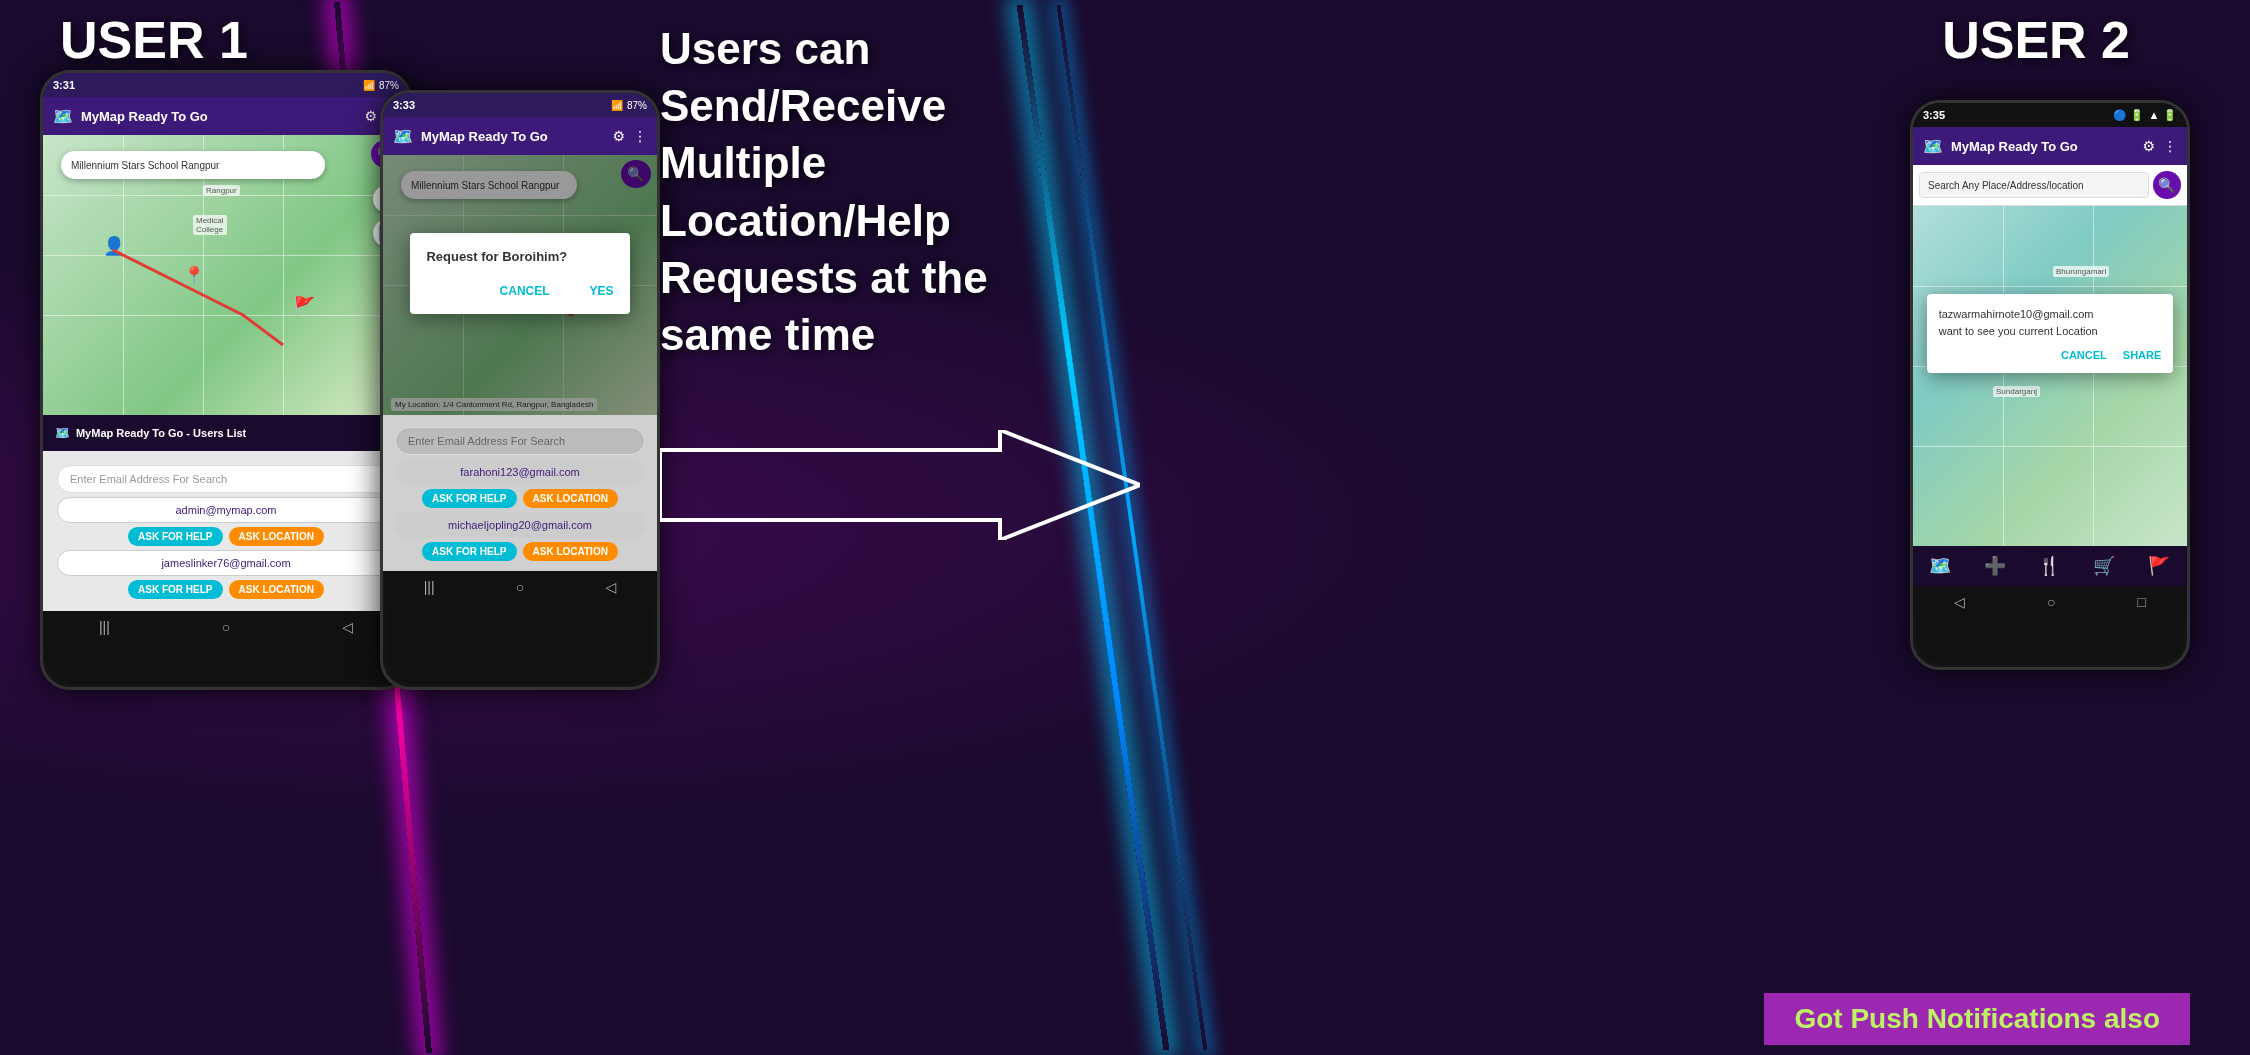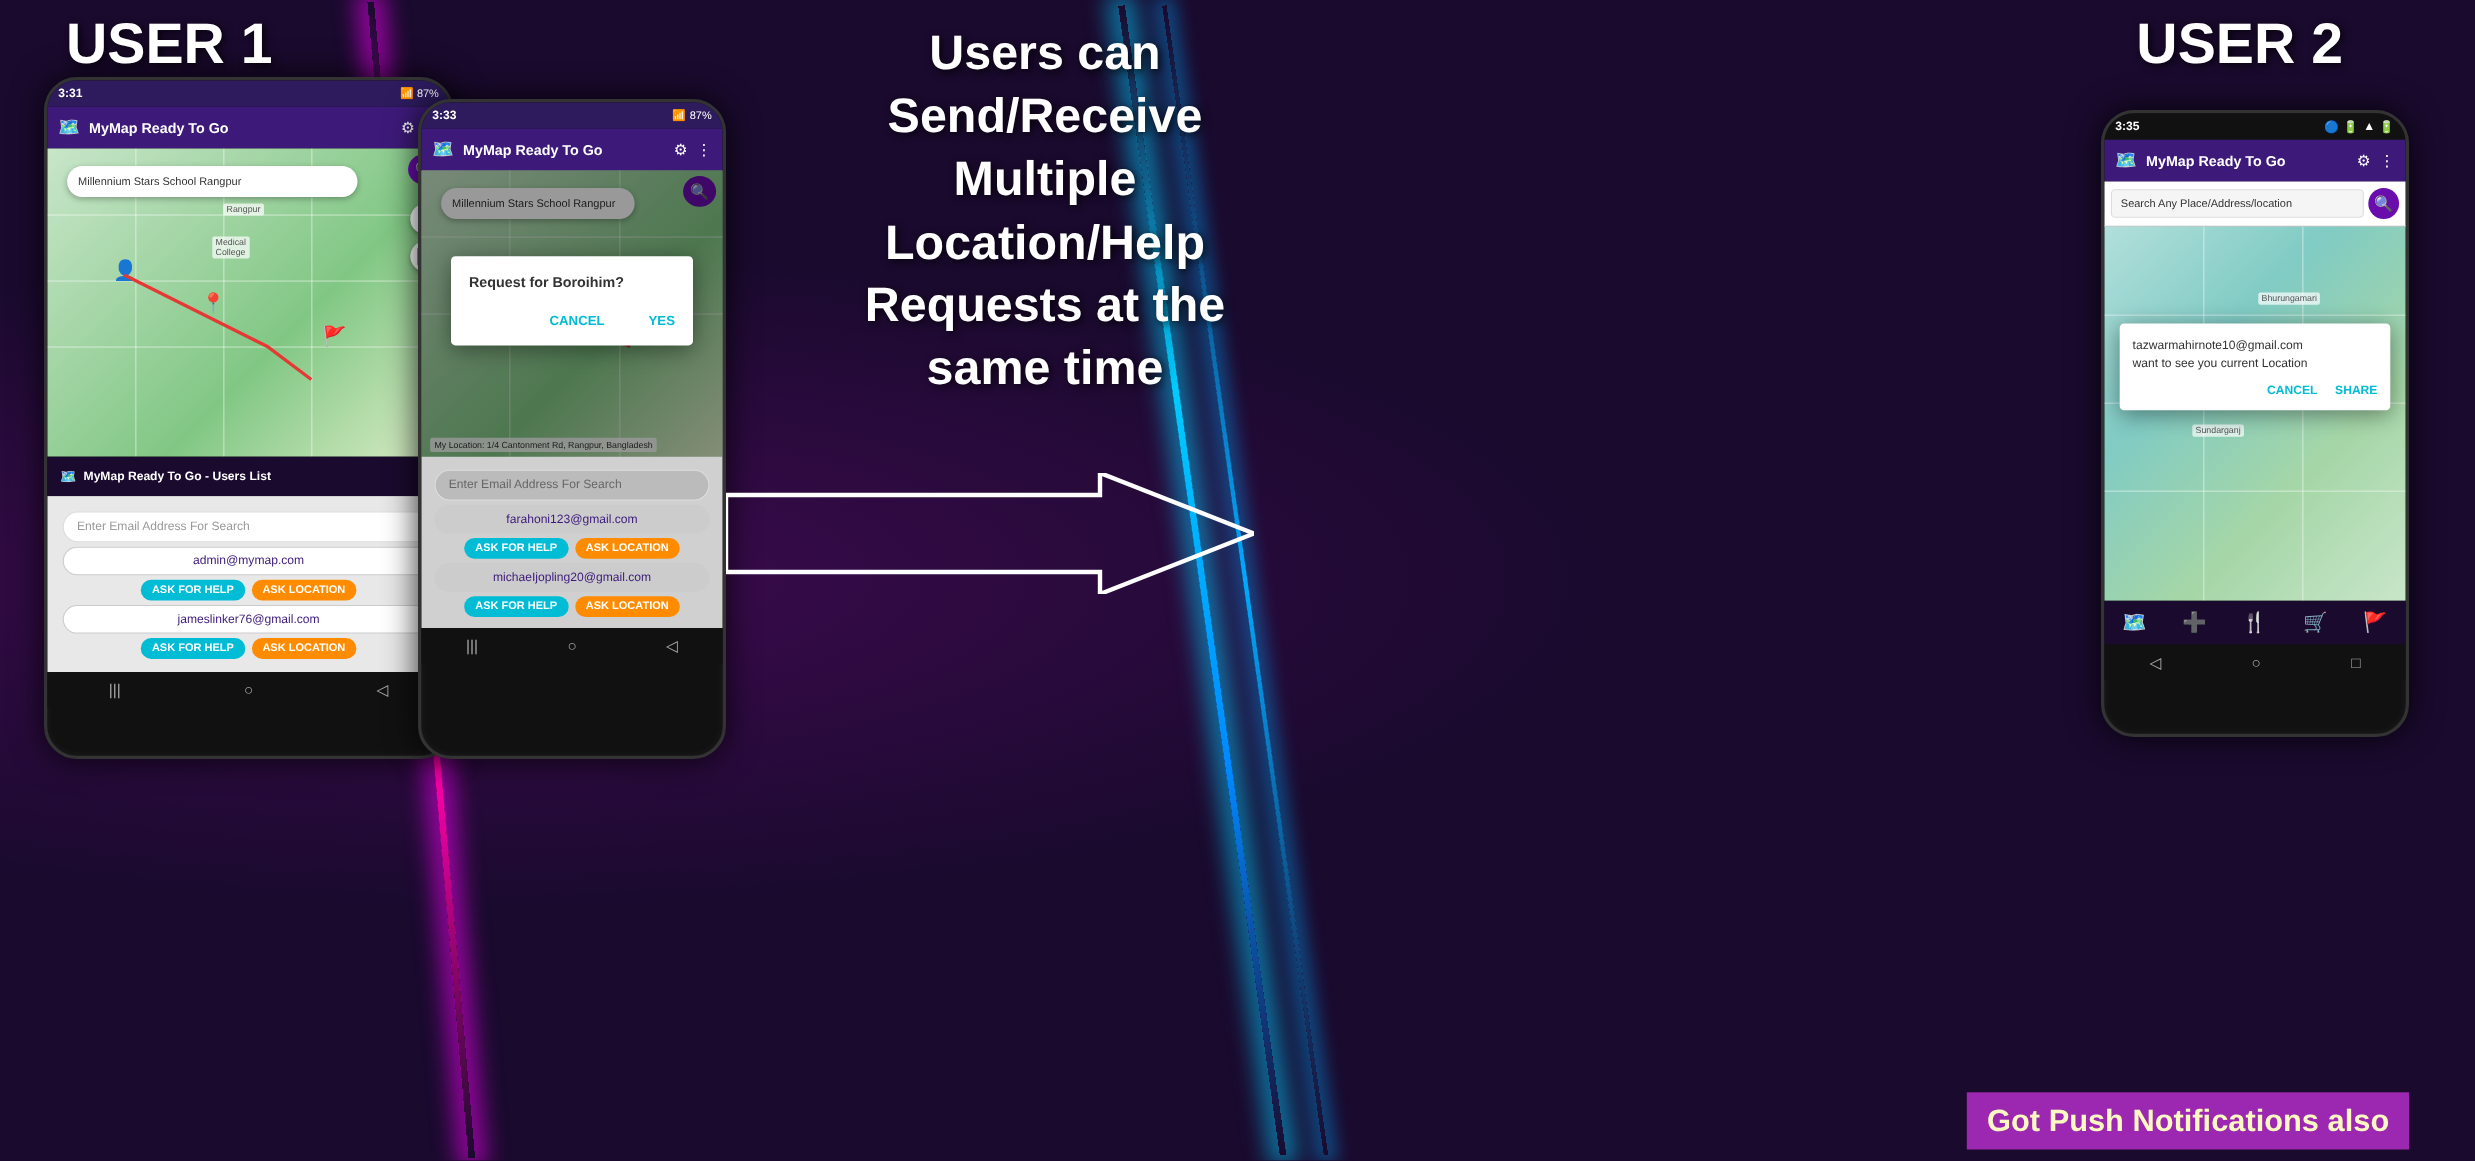--- a/index.html
+++ b/index.html
@@ -76,21 +76,20 @@
       top: 20px;
       width: 580px;
       z-index: 10;
     }
     .center-text .main-desc {
       font-size: 44px;
       font-weight: 900;
       color: white;
       line-height: 1.3;
       text-shadow: 2px 2px 8px rgba(0,0,0,0.8);
-      text-align: center;
     }
     .center-text .sub-desc {
       position: absolute;
       top: 380px;
       left: 0;
       font-size: 44px;
       font-weight: 900;
       color: white;
       line-height: 1.3;
       text-shadow: 2px 2px 8px rgba(0,0,0,0.8);
@@ -362,24 +361,24 @@
       color: #aaa;
       font-size: 14px;
     }
 
     
     .push-notification-label {
       position: absolute;
       bottom: 10px;
       right: 60px;
       background: #9c27b0;
-      color: #fef9c3;
+      color: #bef264;
       font-size: 28px;
       font-weight: 900;
-      padding: 10px 18px;
+      padding: 10px 30px;
       z-index: 10;
     }
 
     
     .map-label-small {
       position: absolute;
       font-size: 8px;
       color: #555;
       background: rgba(255,255,255,0.7);
       padding: 1px 3px;

